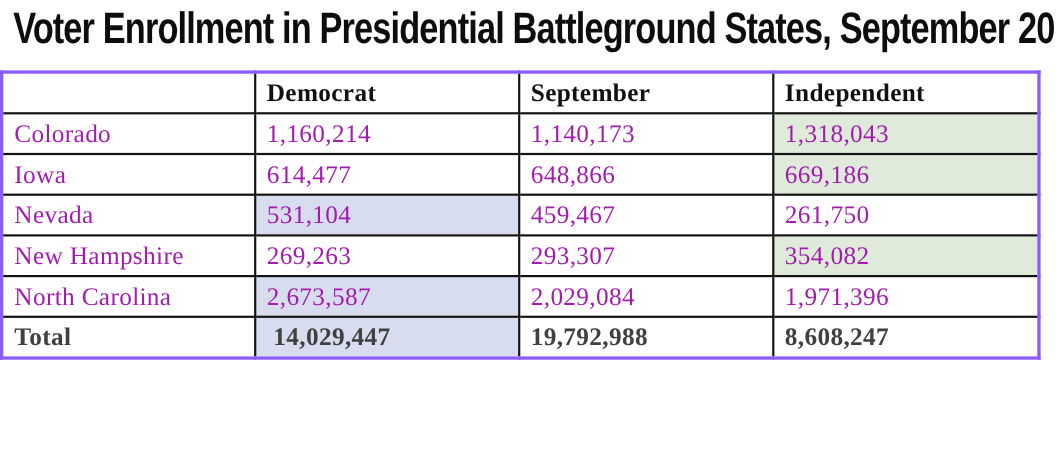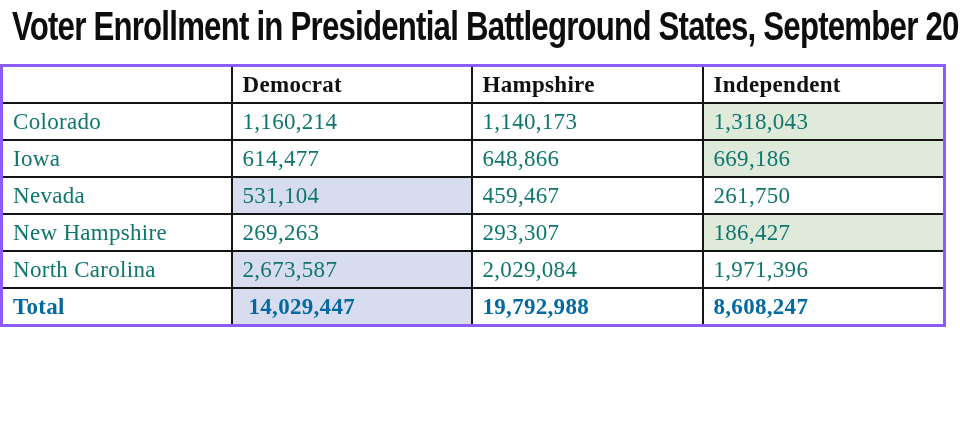--- a/index.html
+++ b/index.html
@@ -42,55 +42,55 @@
   table.enrollment col.c-state { width: 230px; }
   table.enrollment col.c-dem   { width: 240px; }
   table.enrollment col.c-rep   { width: 231px; }
   table.enrollment col.c-ind   { width: 242px; }
   table.enrollment th,
   table.enrollment td {
     border: 2px solid #141414;
     height: 35px;
     padding: 0 6px 0 10px;
     font-size: 23px;
-    color: #0f766e;
+    color: #a21caf;
     text-align: left;
     vertical-align: middle;
     overflow: hidden;
     white-space: nowrap;
     letter-spacing: 0.3px;
   }
   table.enrollment th {
     font-weight: bold;
     color: #111111;
   }
   tr.bold td {
     font-weight: bold;
-    color: #0369a1;
+    color: #404040;
     margin-top: 44px;
   }
 </style>
 </head>
 <body>
 
 <div class="page">
   <div class="title">Voter Enrollment in Presidential Battleground States, September 2016</div>
 
   <table class="enrollment">
     <colgroup>
       <col class="c-state">
         <col class="c-dem">
         <col class="c-rep">
         <col class="c-ind">
     </colgroup>
     <thead>
       <tr>
         <th></th>
         <th>Democrat</th>
-        <th>Hampshire</th>
+        <th>September</th>
         <th>Independent</th>
       </tr>
     </thead>
     <tbody>
       <tr>
         <td>Colorado</td>
         <td>1,160,214</td>
         <td>1,140,173</td>
         <td style="background: rgb(223, 234, 219);">1,318,043</td>
       </tr>
@@ -103,21 +103,21 @@
       <tr>
         <td>Nevada</td>
         <td style="background: rgb(215, 221, 238);">531,104</td>
         <td>459,467</td>
         <td>261,750</td>
       </tr>
       <tr>
         <td>New Hampshire</td>
         <td>269,263</td>
         <td>293,307</td>
-        <td style="background: rgb(223, 234, 219);">186,427</td>
+        <td style="background: rgb(223, 234, 219);">354,082</td>
       </tr>
       <tr>
         <td>North Carolina</td>
         <td style="background: rgb(215, 221, 238);">2,673,587</td>
         <td>2,029,084</td>
         <td>1,971,396</td>
       </tr>
       <tr class="bold">
         <td>Total</td>
         <td style="background: rgb(215, 221, 238); padding-left: 16px;">14,029,447</td>

